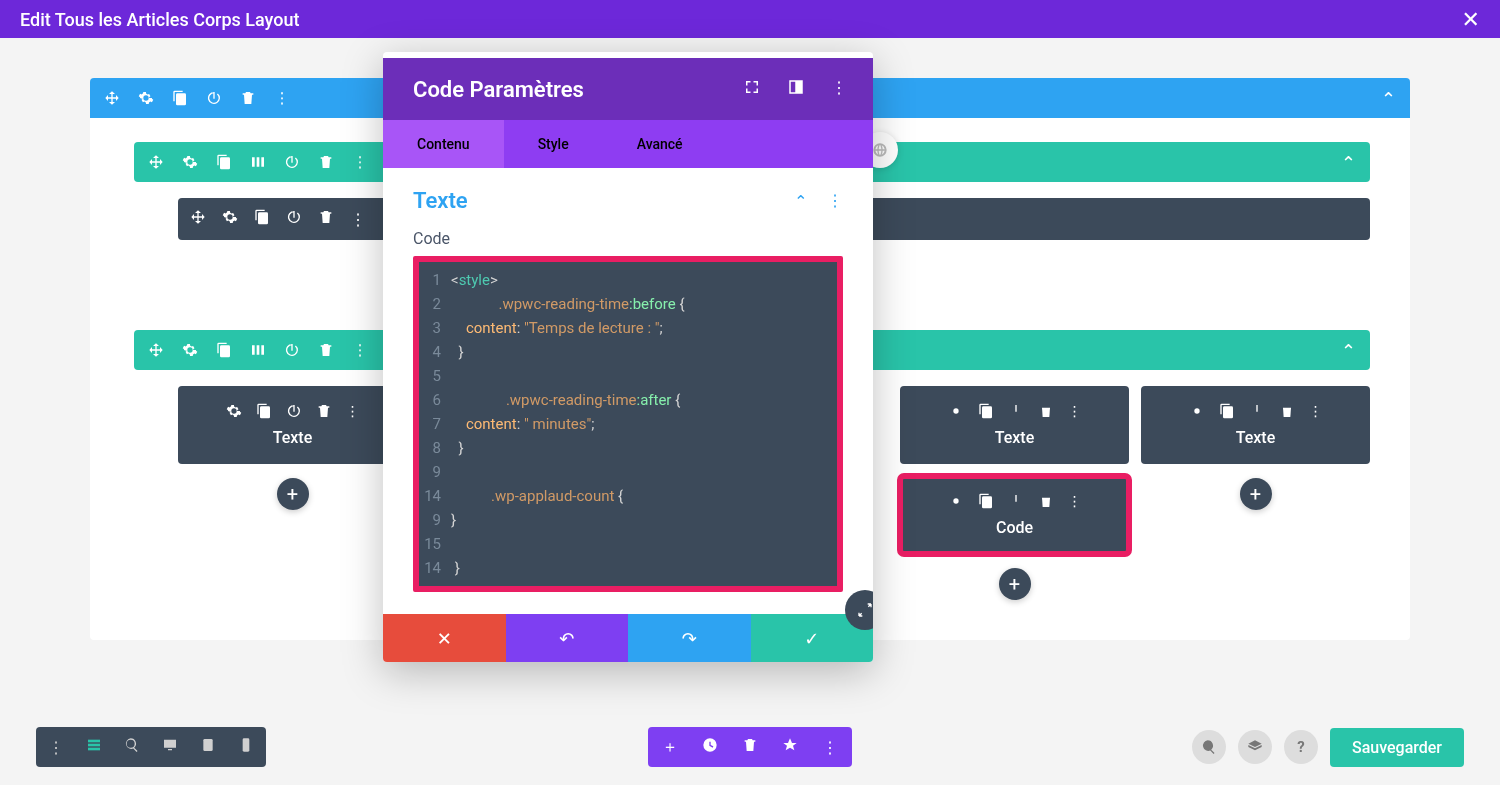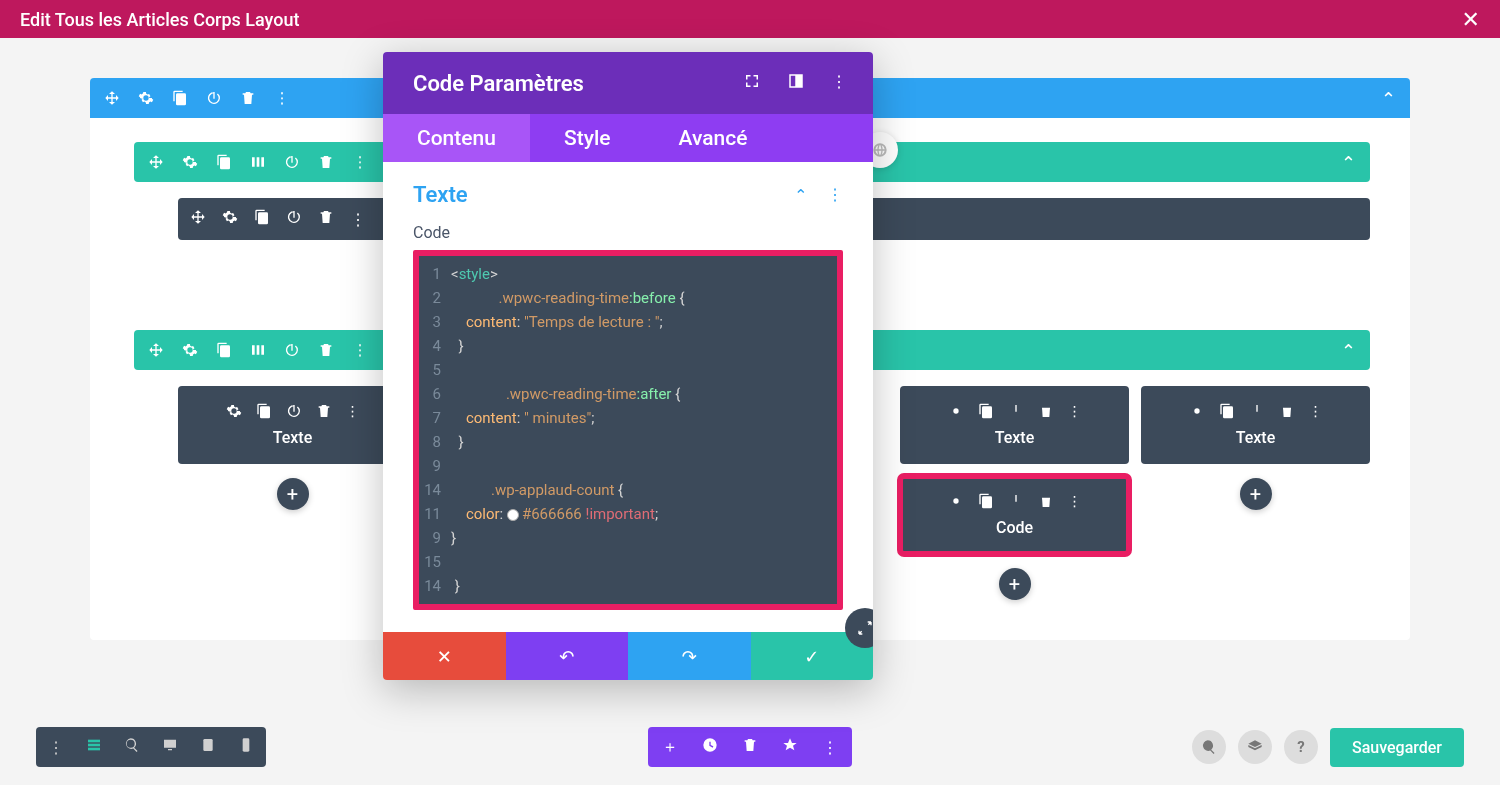--- a/index.html
+++ b/index.html
@@ -1,19 +1,19 @@
 <!DOCTYPE html>
 <html><head>
 <meta charset="utf-8">
 <style>
 * { margin: 0; padding: 0; box-sizing: border-box; font-family: -apple-system, BlinkMacSystemFont, "Segoe UI", Roboto, sans-serif; }
 body { width: 1500px; height: 785px; background: #f4f4f4; overflow: hidden; position: relative; }
 
 
-.title-bar { background: #be185d; height: 38px; display: flex; align-items: center; padding: 0 20px; color: #fff; font-size: 18px; font-weight: 500; justify-content: space-between; }
+.title-bar { background: #6d28d9; height: 38px; display: flex; align-items: center; padding: 0 20px; color: #fff; font-size: 18px; font-weight: 500; justify-content: space-between; }
 .title-bar .close { font-size: 22px; cursor: pointer; }
 
 
 .canvas { position: absolute; top: 38px; left: 0; right: 0; bottom: 0; padding: 40px 90px 0; }
 
 
 .section-bar { background: #2ea3f2; height: 40px; display: flex; align-items: center; padding: 0 14px; border-radius: 4px 4px 0 0; justify-content: space-between; }
 .row-bar { background: #29c4a9; height: 40px; display: flex; align-items: center; padding: 0 14px; border-radius: 4px; justify-content: space-between; width: 1236px; margin-left: 44px; }
 .tools { display: flex; gap: 18px; color: #fff; align-items: center; }
 .tools .ic { width: 16px; height: 16px; display: flex; align-items: center; justify-content: center; font-size: 15px; }
@@ -27,25 +27,25 @@
 .mod-card { background: #3c4a5a; border-radius: 4px; width: 229px; height: 78px; display: flex; flex-direction: column; align-items: center; justify-content: center; color: #fff; position: relative; }
 .mod-card .mod-tools { display: flex; gap: 14px; margin-bottom: 6px; font-size: 14px; }
 .mod-card .mod-label { font-size: 16px; font-weight: 500; }
 .mod-wrap { display: flex; flex-direction: column; align-items: center; }
 .add-circle { width: 32px; height: 32px; background: #3c4a5a; border-radius: 50%; display: flex; align-items: center; justify-content: center; color: #fff; font-size: 20px; margin-top: 14px; box-shadow: 0 2px 6px rgba(0,0,0,0.2); }
 
 .highlighted { outline: 6px solid #e91e63; outline-offset: -3px; }
 
 
 .modal { position: absolute; top: 52px; left: 383px; width: 490px; background: #fff; box-shadow: 0 10px 40px rgba(0,0,0,0.25); border-radius: 4px; overflow: hidden; z-index: 50; display: flex; flex-direction: column; }
-.modal-header { background: #6c2eb9; height: 62px; display: flex; align-items: center; justify-content: space-between; padding: 0 26px 0 30px; color: #fff; }
+.modal-header { background: #6c2eb9; height: 62px; display: flex; align-items: center; justify-content: space-between; padding: 0 26px 0 30px; color: #fff; margin-top: 6px; }
 .modal-header h2 { font-size: 22px; font-weight: 600; }
 .modal-header .hdr-ic { display: flex; gap: 26px; font-size: 16px; }
 .modal-tabs { background: #8e3df2; height: 48px; display: flex; }
-.modal-tabs .tab { flex: 0 0 auto; padding: 0 34px; display: flex; align-items: center; color: #ffffff; font-size: 21px; font-weight: 500; cursor: pointer; }
+.modal-tabs .tab { flex: 0 0 auto; padding: 0 34px; display: flex; align-items: center; color: #000000; font-size: 14px; font-weight: 500; cursor: pointer; }
 .modal-tabs .tab.active { background: #a855f7; }
 .modal-body { padding: 20px 30px 0; flex: 1; background: #fff; }
 .sect-head { display: flex; align-items: center; justify-content: space-between; margin-bottom: 16px; }
 .sect-head h3 { color: #2ea3f2; font-size: 22px; font-weight: 600; }
 .sect-head .sh-ic { display: flex; gap: 20px; color: #2ea3f2; font-size: 16px; align-items: center; }
 .fld-label { color: #4a5568; font-size: 16px; margin-bottom: 8px; }
 .code-editor-wrap { border: 6px solid #e91e63; border-radius: 2px; }
 .code-editor { background: #3c4a5a; font-family: "Courier New", monospace; font-size: 15px; line-height: 1.6; padding: 6px 0; }
 .code-line { display: flex; }
 .gutter { width: 32px; text-align: right; padding-right: 10px; color: #7a8a9a; user-select: none; flex-shrink: 0; }
@@ -374,24 +374,20 @@
           </div>
           <div class="code-line">
             <div class="gutter">9</div>
             <div class="code"></div>
           </div>
           <div class="code-line">
             <div class="gutter">14</div>
             <div class="code"><span class="tk-sel">.wp-applaud-count</span> <span class="tk-br">{</span></div>
           </div>
           <div class="code-line">
-            <div class="gutter">11</div>
-            <div class="code">    <span class="tk-prop">color</span>: <span class="color-swatch"></span><span class="tk-str">#666666</span> <span class="tk-imp">!important</span>;</div>
-          </div>
-          <div class="code-line">
             <div class="gutter">9</div>
             <div class="code"><span class="tk-br">}</span></div>
           </div>
           <div class="code-line">
             <div class="gutter">15</div>
             <div class="code"></div>
           </div>
           <div class="code-line">
             <div class="gutter">14</div>
             <div class="code"> <span class="tk-br">}</span></div>

